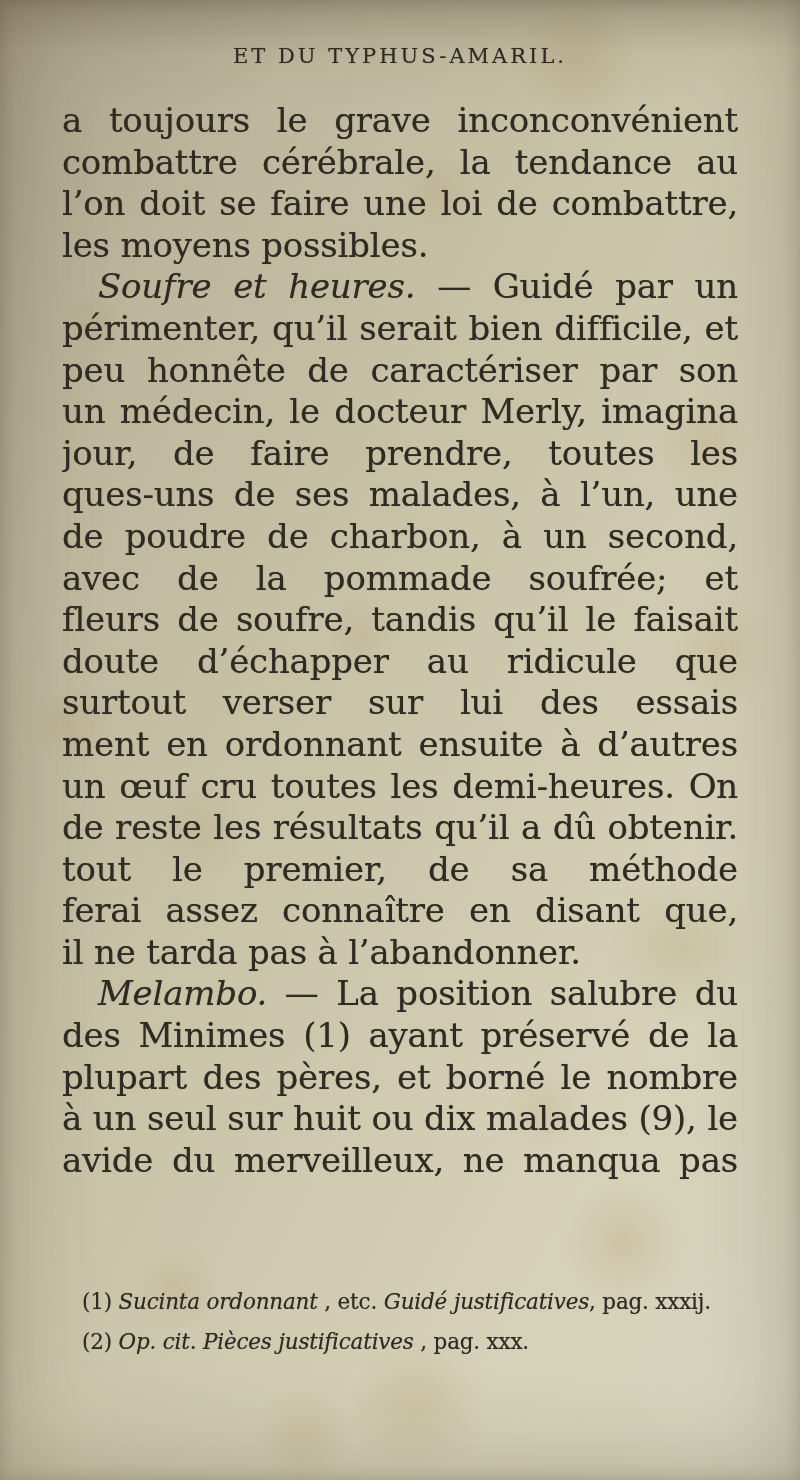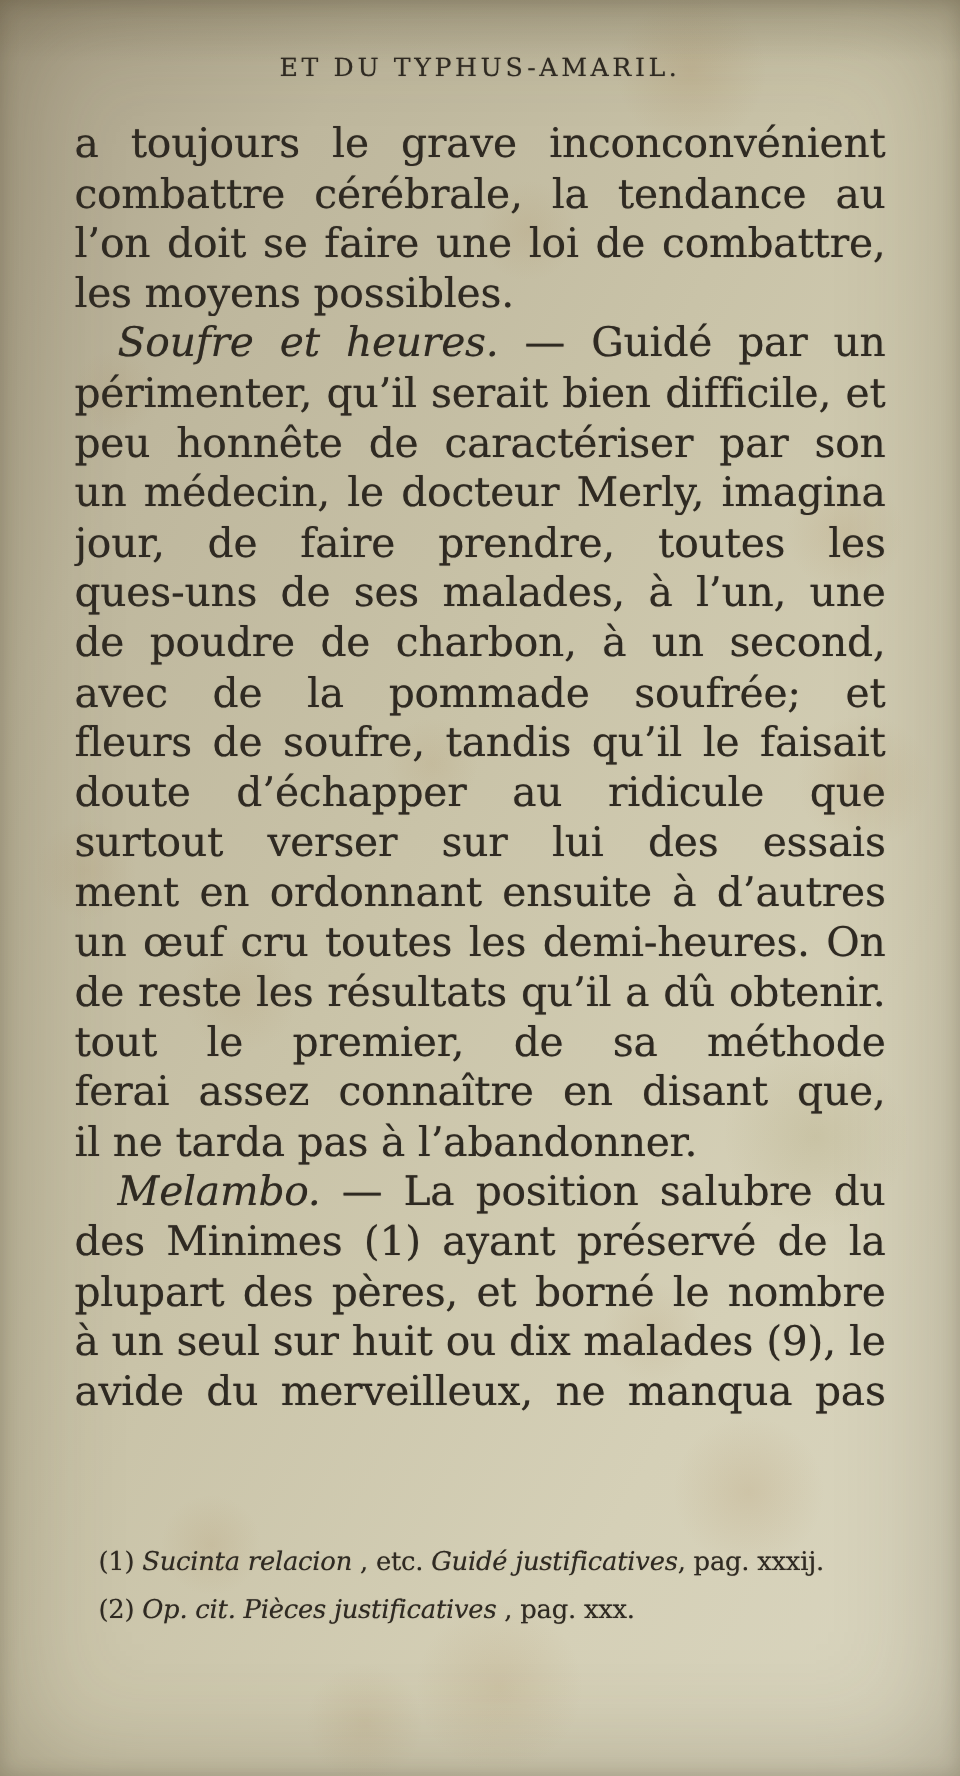--- a/index.html
+++ b/index.html
@@ -102,16 +102,16 @@
       <div class="line"><span class="rm">ferai assez connaître en disant que, dégoûté</span></div>
       <div class="line short"><span class="rm">il ne tarda pas à l’abandonner.</span></div>
       <div class="line indent"><span class="it">Melambo.</span><span class="rm"> — La position salubre du couvent</span></div>
       <div class="line"><span class="rm">des Minimes (1) ayant préservé de la maladie la</span></div>
       <div class="line"><span class="rm">plupart des pères, et borné le nombre des morts</span></div>
       <div class="line"><span class="rm">à un seul sur huit ou dix malades (9), le public</span></div>
       <div class="line"><span class="rm">avide du merveilleux, ne manqua pas d’attri-</span></div>
     </div>
 
   <div class="footnotes">
-      <div class="line"><span class="rm">(1) </span><span class="it">Sucinta relacion</span><span class="rm"> , etc. </span><span class="it">Guidé justificatives</span><span class="rm">, pag. xxxij.</span></div>
+      <div class="line"><span class="rm">(1) </span><span class="it">Sucinta ordonnant</span><span class="rm"> , etc. </span><span class="it">Guidé justificatives</span><span class="rm">, pag. xxxij.</span></div>
       <div class="line"><span class="rm">(2) </span><span class="it">Op. cit. Pièces justificatives</span><span class="rm"> , pag. xxx.</span></div>
     </div>
 </div>
 
 </body></html>

